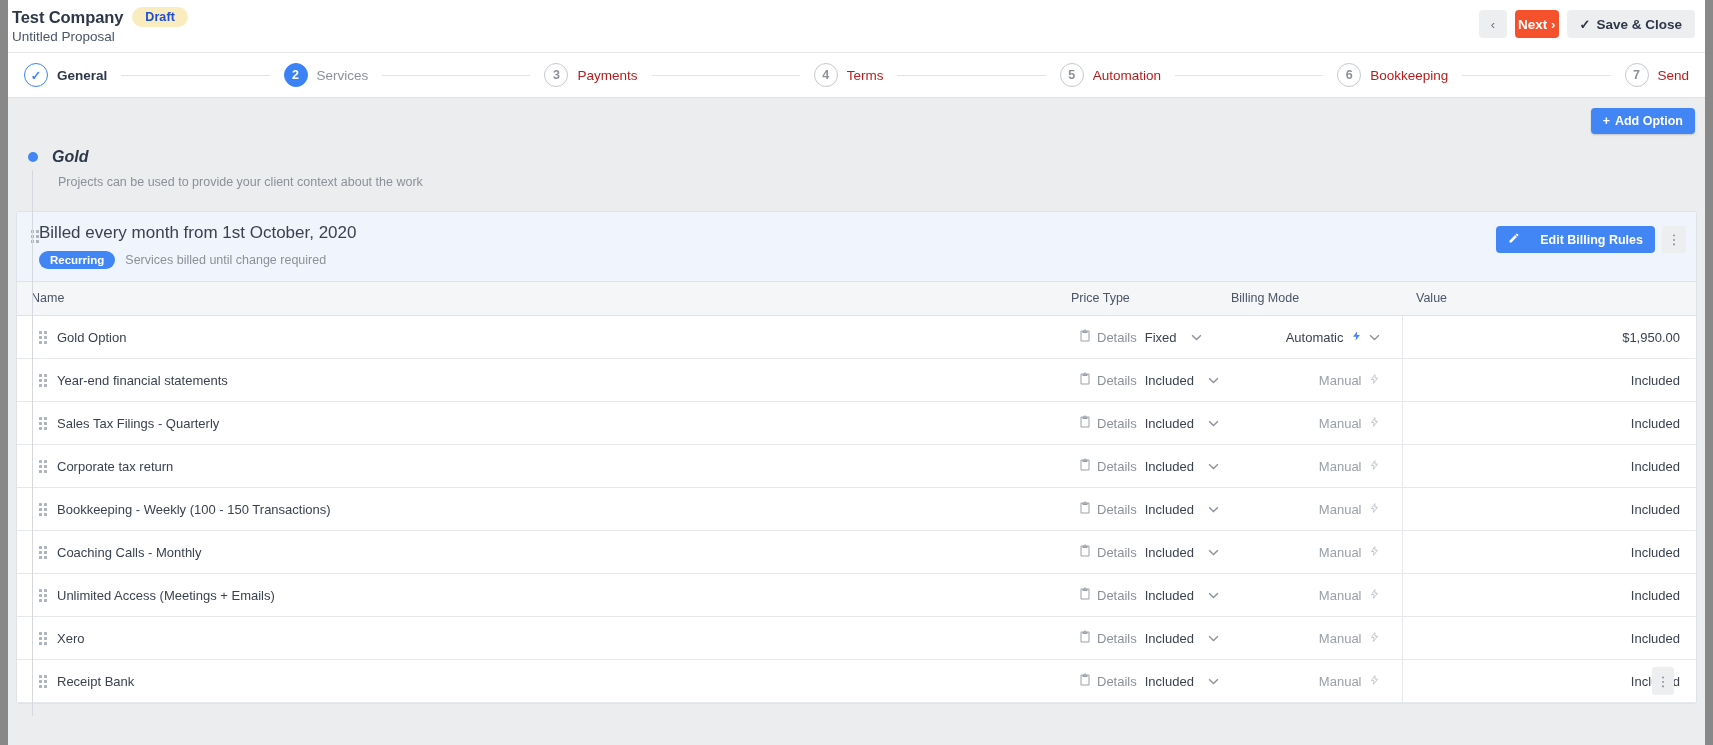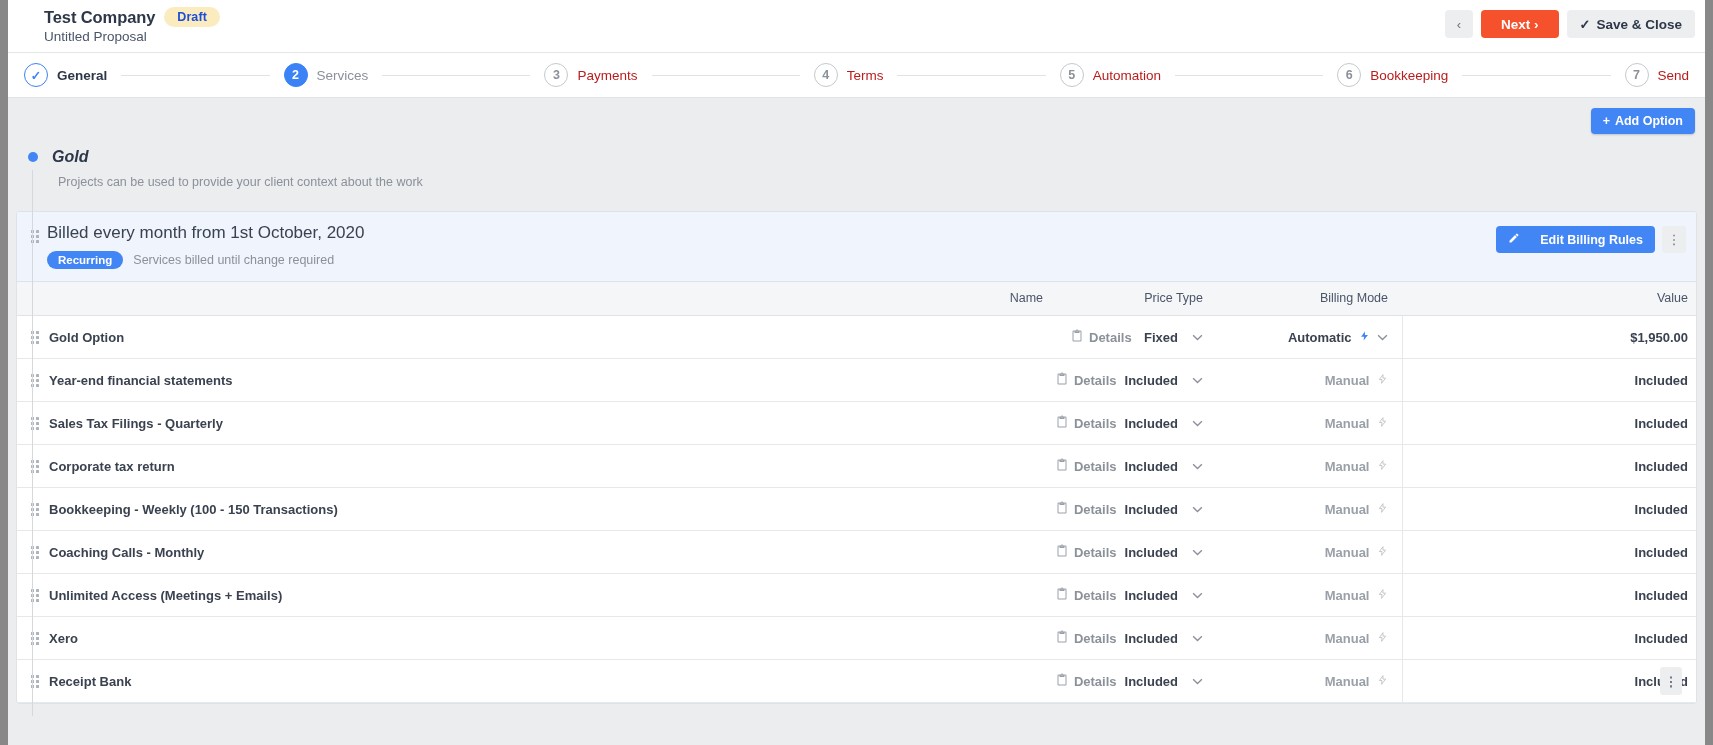--- a/index.html
+++ b/index.html
@@ -16,21 +16,21 @@
     overflow: hidden;
   }
 
   
   .header {
     position: relative;
     height: 53px;
     background: #ffffff;
     border-bottom: 1px solid #e4e7ea;
   }
-  .header-left { position: absolute; left: 4px; top: 7px; margin-left: 32px; }
+  .header-left { position: absolute; left: 4px; top: 7px; }
   .title-row { display: flex; align-items: center; gap: 9px; }
   .company-title {
     font-size: 16.5px; font-weight: bold; color: #2d3748;
     letter-spacing: -0.1px;
   }
   .draft-badge {
     background: #fbecc0; color: #1d4ed8;
     font-size: 12.5px; font-weight: bold;
     padding: 3px 13px; border-radius: 11px;
     letter-spacing: 0.1px;
@@ -46,21 +46,21 @@
     border: none; border-radius: 4px; cursor: pointer;
     font-family: "Liberation Sans", sans-serif;
     display: inline-flex; align-items: center; justify-content: center;
   }
   .btn-prev {
     background: #eceef0; color: #6b7280;
     width: 28px; height: 28px; font-size: 13px;
   }
   .btn-next {
     background: #f4512c; color: #ffffff;
-    height: 28px; padding: 0 20px;
+    height: 28px; padding: 0 3px;
     font-size: 13.5px; font-weight: bold;
     gap: 4px;
   }
   .btn-save {
     background: #eceef0; color: #2d3748;
     height: 28px; padding: 0 13px;
     font-size: 13.5px; font-weight: bold; gap: 6px;
   }
 
   
@@ -130,21 +130,21 @@
     border-radius: 3px;
     overflow: hidden;
   }
   .bill-header {
     background: #eff4fd;
     border-bottom: 1px solid #dbe3ef;
     padding: 12px 10px 12px 14px;
     display: flex; align-items: flex-start; justify-content: space-between;
     min-height: 58px;
   }
-  .bill-left { display: flex; gap: 8px; }
+  .bill-left { display: flex; }
   .drag-handle {
     display: grid;
     grid-template-columns: 3px 3px;
     grid-template-rows: 3px 3px 3px;
     gap: 2px;
     margin-top: 6px;
     flex: 0 0 auto;
     cursor: grab;
   }
   .drag-handle i { background: #aeb4bc; border-radius: 0.5px; display: block; width: 3px; height: 3px; }
@@ -169,39 +169,38 @@
     font-size: 13px; line-height: 1;
   }
 
   
   table.svc { width: 100%; border-collapse: collapse; table-layout: fixed; }
   table.svc thead th {
     background: #f5f6f8;
     border-bottom: 1px solid #dfe3e8;
     font-size: 12.5px; font-weight: normal; color: #4a5568;
     height: 34px; padding: 0 14px;
-    text-align: right;
+    text-align: left;
   }
   th.c-name { width: 1040px; }
   th.c-price { width: 160px; text-align: right; }
   th.c-mode { width: 185px; text-align: right; }
   th.c-value { width: 300px; text-align: right; }
 
   table.svc tbody td {
     border-bottom: 1px solid #e6e9ec;
-    height: 43px; padding: 0 14px;
+    height: 43px; padding: 0 22px;
     font-size: 13px; color: #3a4250;
     vertical-align: middle;
-    font-weight: bold;
   }
   td.c-value { border-left: 1px solid #e6e9ec; text-align: right; }
   .name-cell { display: flex; align-items: center; gap: 10px; }
   .name-cell .drag-handle { margin-top: 0; }
   .pricecell-wrap {
-    display: flex; align-items: center; justify-content: flex-end; gap: 8px;
+    display: flex; align-items: center; gap: 8px;
   }
   .details-link {
     display: inline-flex; align-items: center; gap: 6px;
     color: #8b9199; font-size: 13px; cursor: pointer;
     margin-right: auto;
   }
   .price-select {
     display: inline-flex; align-items: center; gap: 14px;
     cursor: pointer; color: #3a4250; font-size: 13px;
   }

